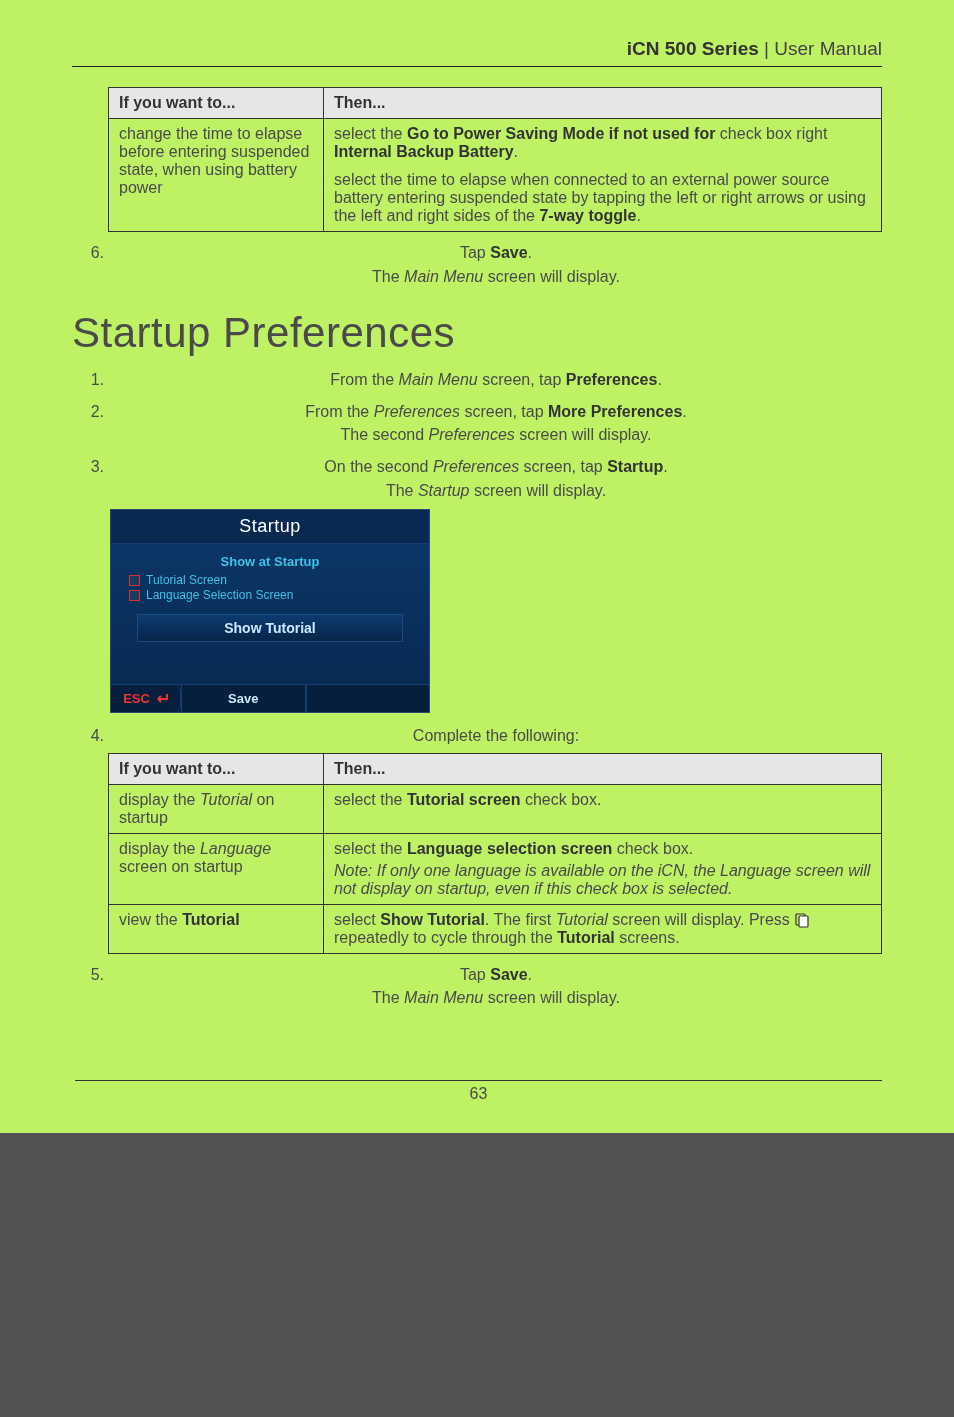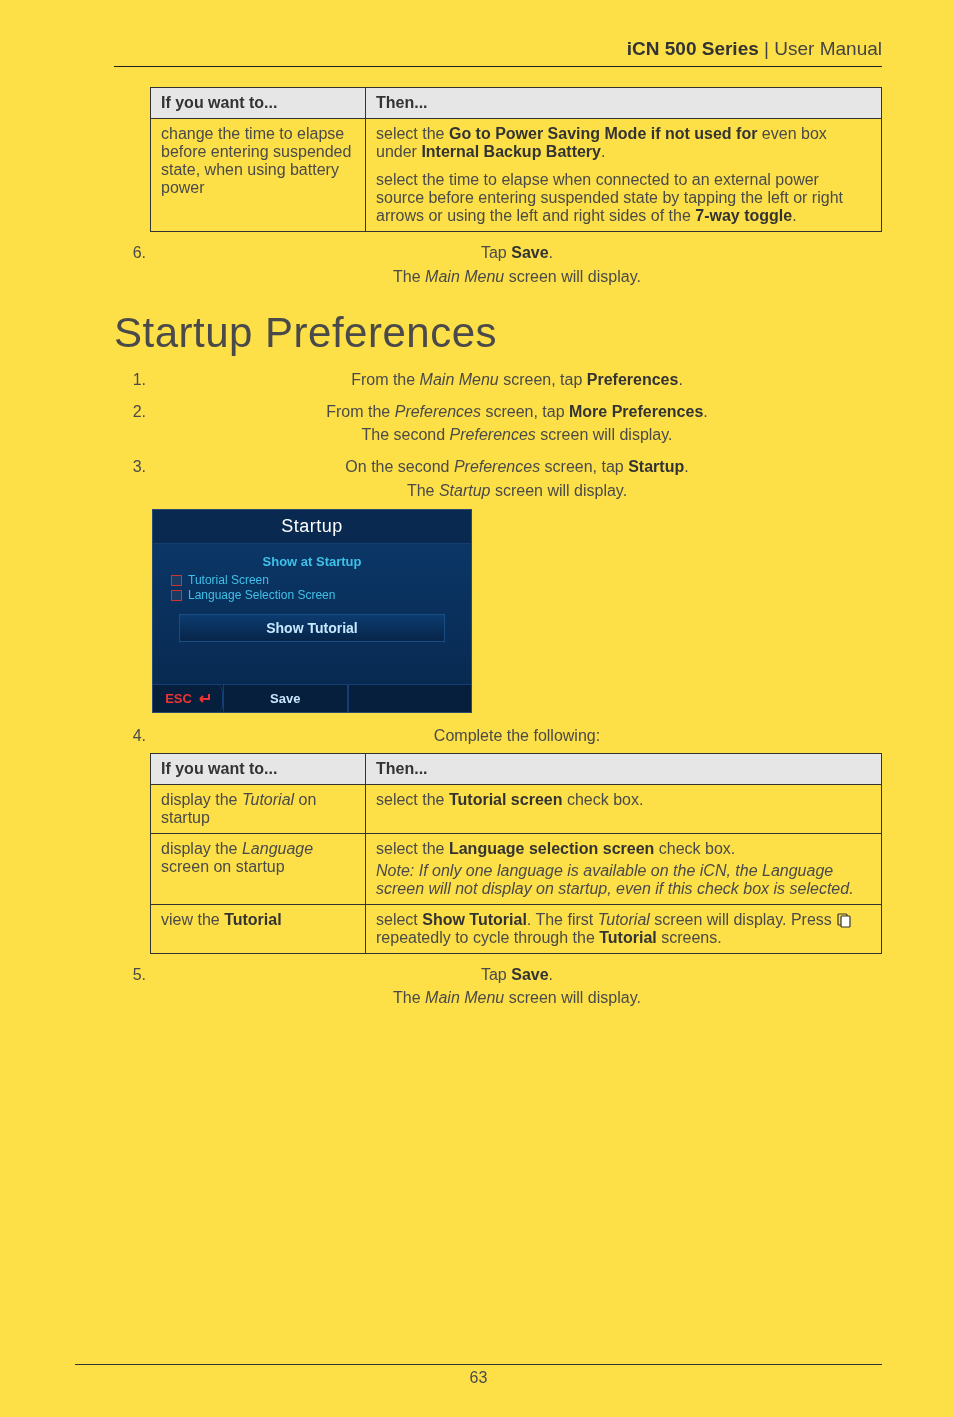--- a/index.html
+++ b/index.html
@@ -4,25 +4,25 @@
 <style>
   * { box-sizing: border-box; margin: 0; padding: 0; }
   html, body { background: #525252; }
   body {
     font-family: Helvetica, Arial, sans-serif;
     color: #4a4a4a;
     font-weight: 300;
   }
   .page {
     width: 954px;
-    height: 1417px;
+    height: 1133px;
     margin: 0 auto;
-    background: #fde047;
+    background: #bef264;
     position: relative;
-    padding: 38px 72px 0 114px;
+    padding: 38px 72px 0 72px;
   }
   .running-head {
     text-align: right;
     font-size: 19px;
     border-bottom: 1.5px solid #222;
     padding-bottom: 6px;
     margin-bottom: 20px;
     color: #444;
     font-weight: 300;
   }
@@ -186,24 +186,24 @@
         <tr>
           <th>If you want to...</th>
           <th>Then...</th>
         </tr>
       </thead>
       <tbody>
         <tr>
           <td>change the time to elapse before entering suspended state, when using battery power</td>
           <td>
             <p>
-              <span>select the </span><span class="bold">Go to Power Saving Mode if not used for</span><span> even box under </span><span class="bold">Internal Backup Battery</span><span>.</span>
+              <span>select the </span><span class="bold">Go to Power Saving Mode if not used for</span><span> check box right </span><span class="bold">Internal Backup Battery</span><span>.</span>
             </p>
             <p style="margin-top:10px;">
-              <span>select the time to elapse when connected to an external power source before entering suspended state by tapping the left or right arrows or using the left and right sides of the </span><span class="bold">7-way toggle</span><span>.</span>
+              <span>select the time to elapse when connected to an external power source battery entering suspended state by tapping the left or right arrows or using the left and right sides of the </span><span class="bold">7-way toggle</span><span>.</span>
             </p>
           </td>
         </tr>
       </tbody>
     </table>
 
     <div class="step">
       <div class="num">6.</div>
       <div class="body">
         <span>Tap </span><span class="bold">Save</span><span>.</span>

